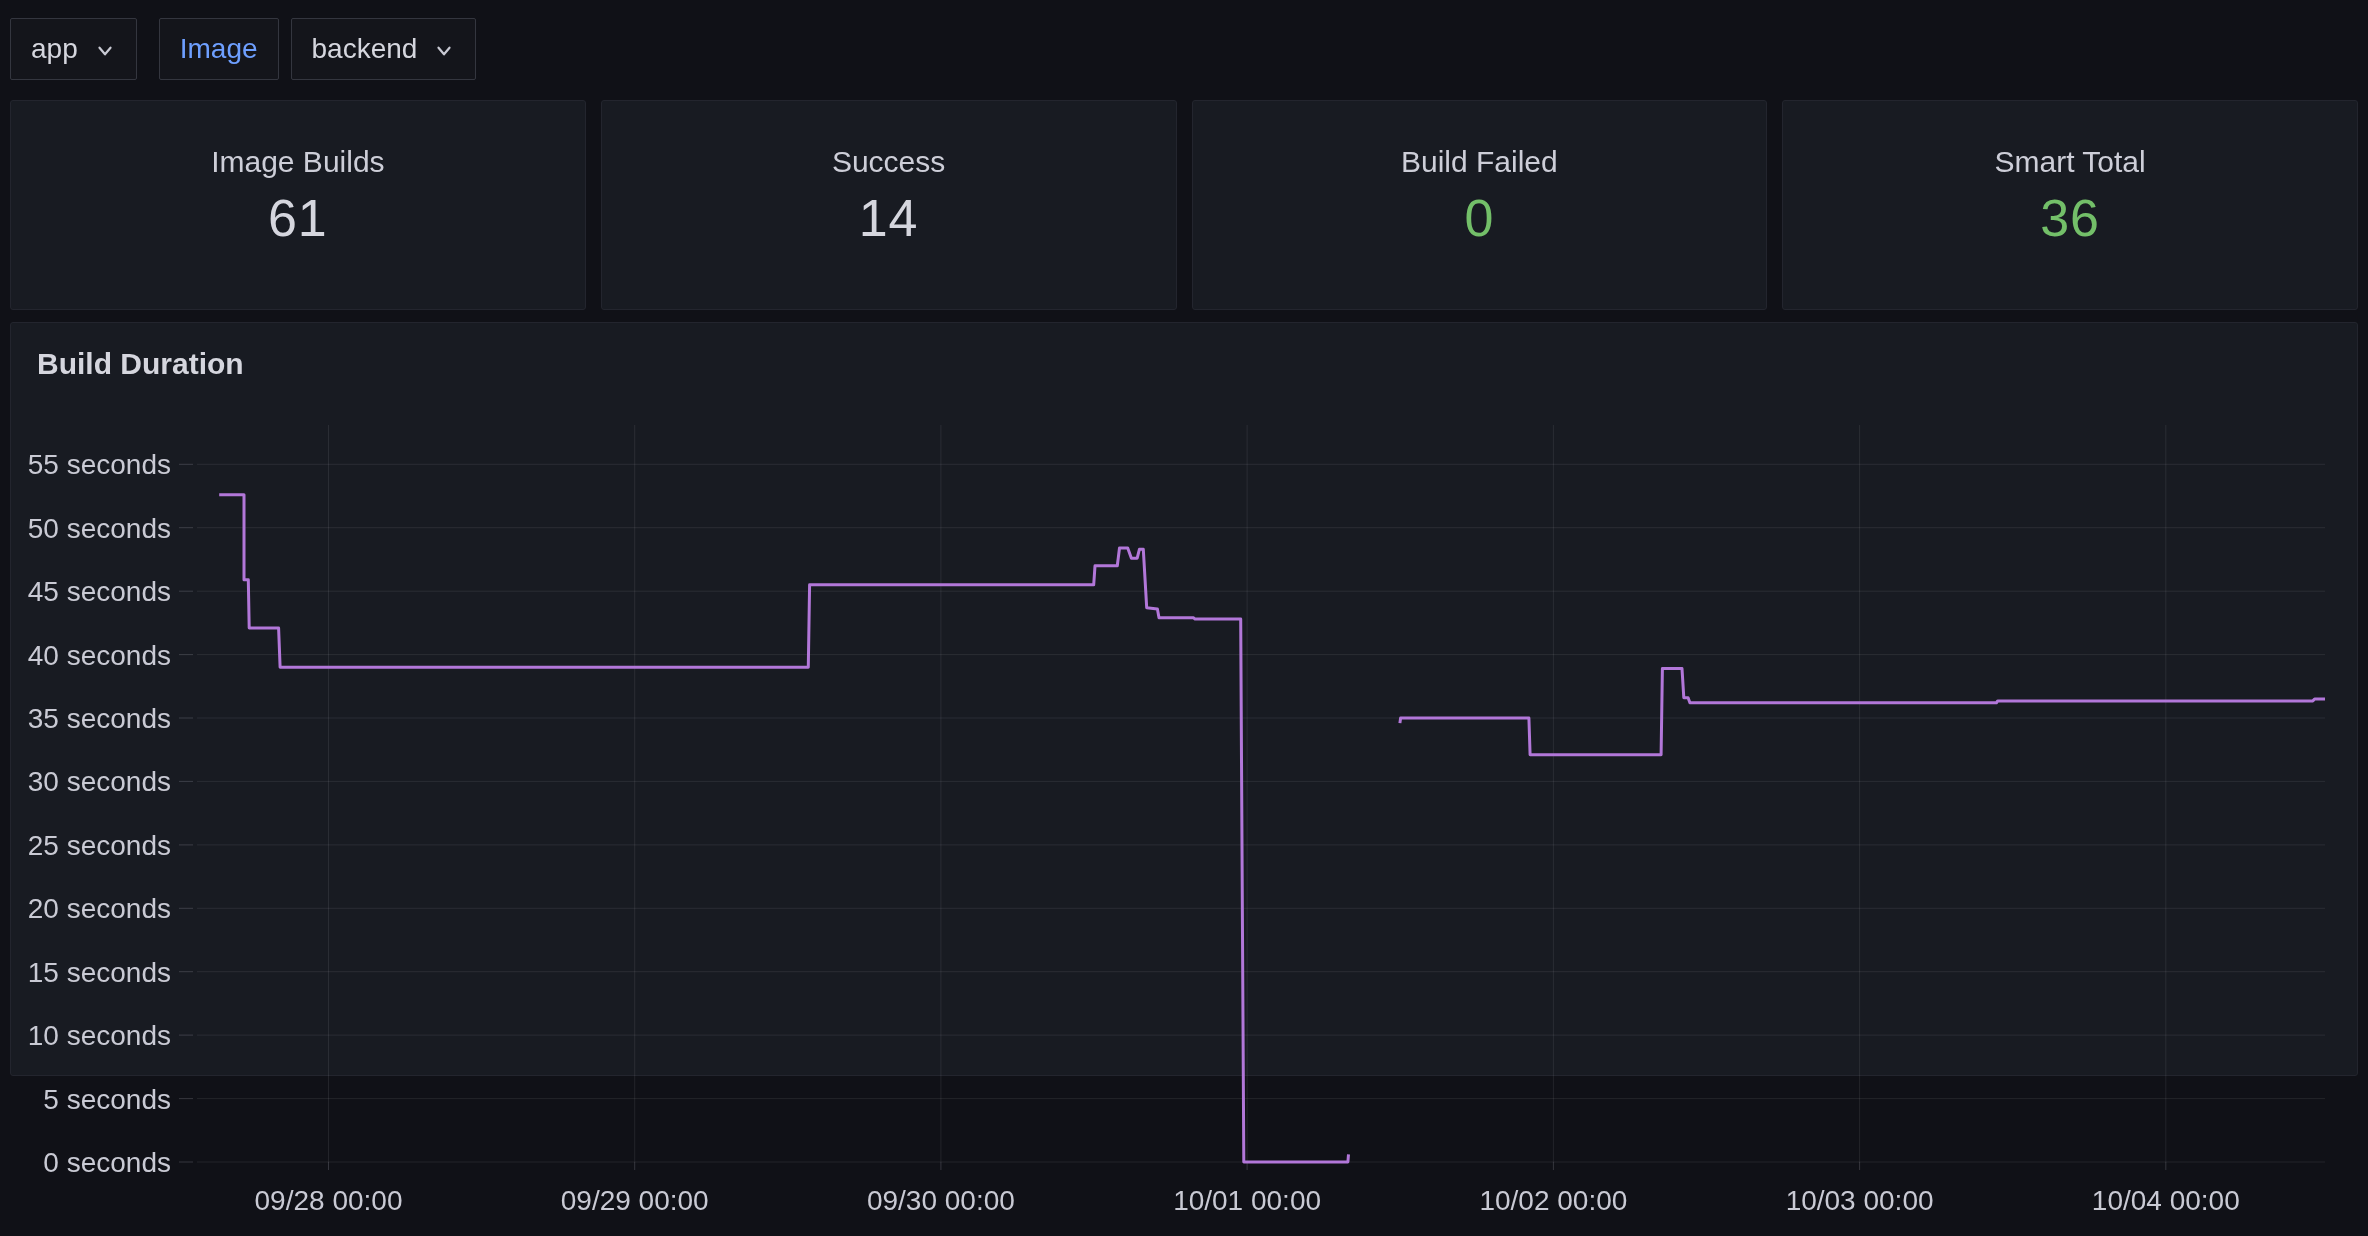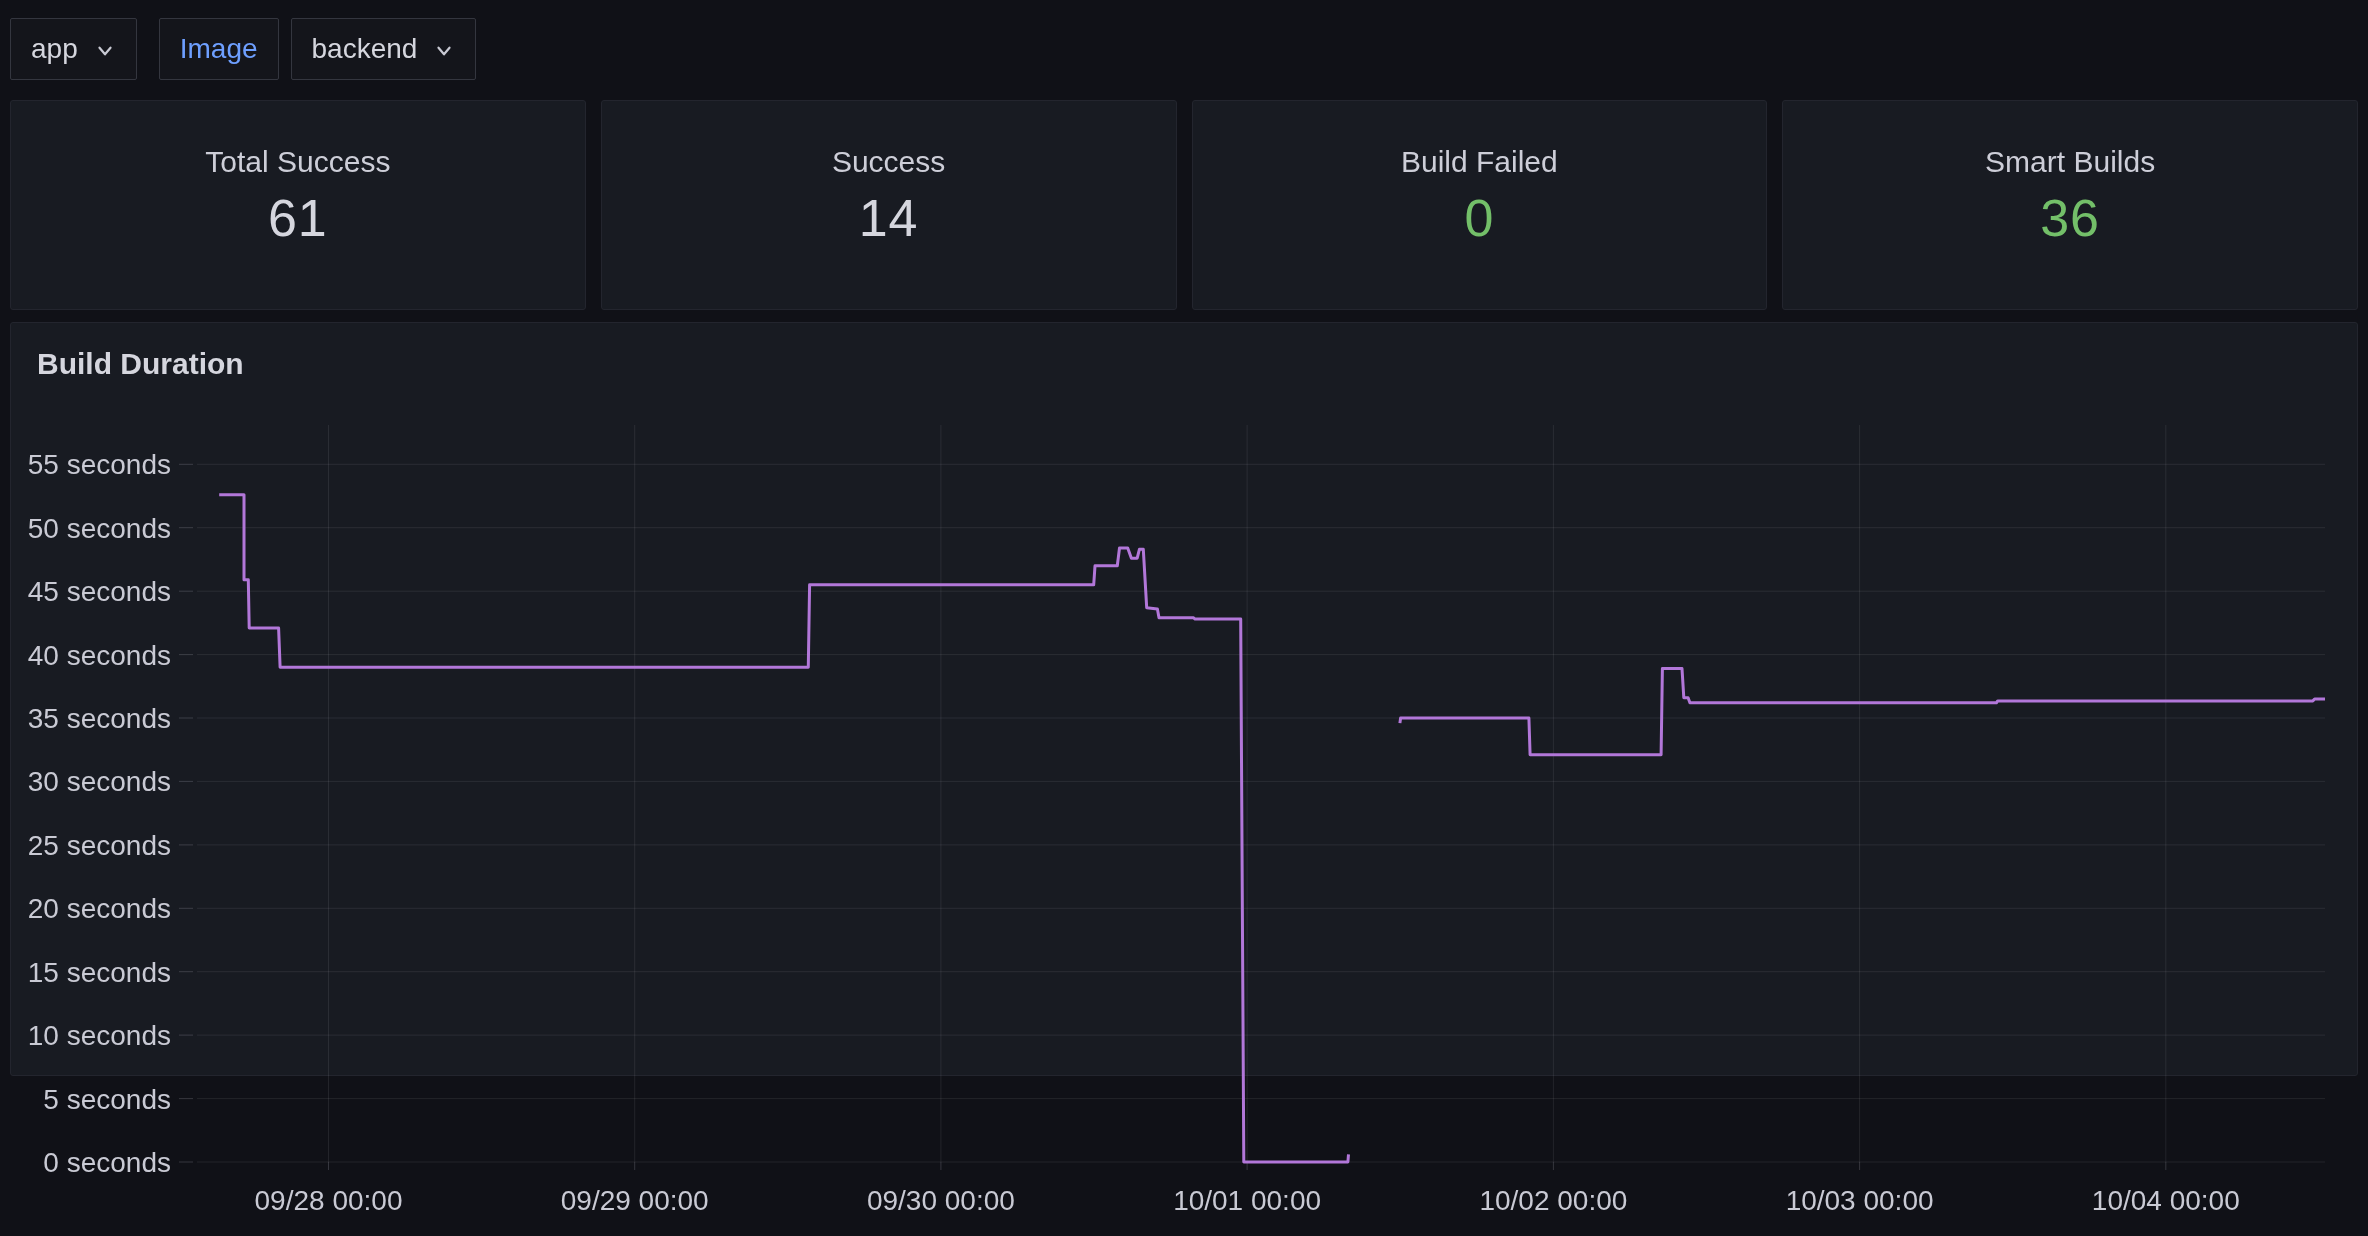--- a/index.html
+++ b/index.html
@@ -70,33 +70,33 @@
       <span>backend</span>
       <svg class="chevron" viewBox="0 0 20 20">
         <polyline points="5,7 10,13 15,7" fill="none" stroke="#C9CAD4" stroke-width="2" stroke-linecap="round" stroke-linejoin="round"></polyline>
       </svg>
     </div>
   </div>
 </div>
 
 <div class="stats-row">
   <div class="panel stat-panel">
-    <div class="stat-label">Total Success</div>
+    <div class="stat-label">Image Builds</div>
     <div class="stat-value" style="color: rgb(213, 214, 222);">61</div>
   </div>
   <div class="panel stat-panel">
     <div class="stat-label">Success</div>
     <div class="stat-value" style="color: rgb(213, 214, 222);">14</div>
   </div>
   <div class="panel stat-panel">
     <div class="stat-label">Build Failed</div>
     <div class="stat-value" style="color: rgb(115, 191, 105);">0</div>
   </div>
   <div class="panel stat-panel">
-    <div class="stat-label">Smart Builds</div>
+    <div class="stat-label">Smart Total</div>
     <div class="stat-value" style="color: rgb(115, 191, 105);">36</div>
   </div>
 </div>
 
 <div class="panel chart-panel">
   <div class="panel-title">Build Duration</div>
   <svg id="duration-chart" width="2348" height="906" viewBox="0 0 2348 906">
       <line x1="186" x2="2314" y1="839" y2="839" stroke="var(--grid)" stroke-width="1"></line>
       <line x1="168" x2="182" y1="839" y2="839" stroke="var(--tick)" stroke-width="1"></line>
       <text x="160" y="849" text-anchor="end">0 seconds</text>

